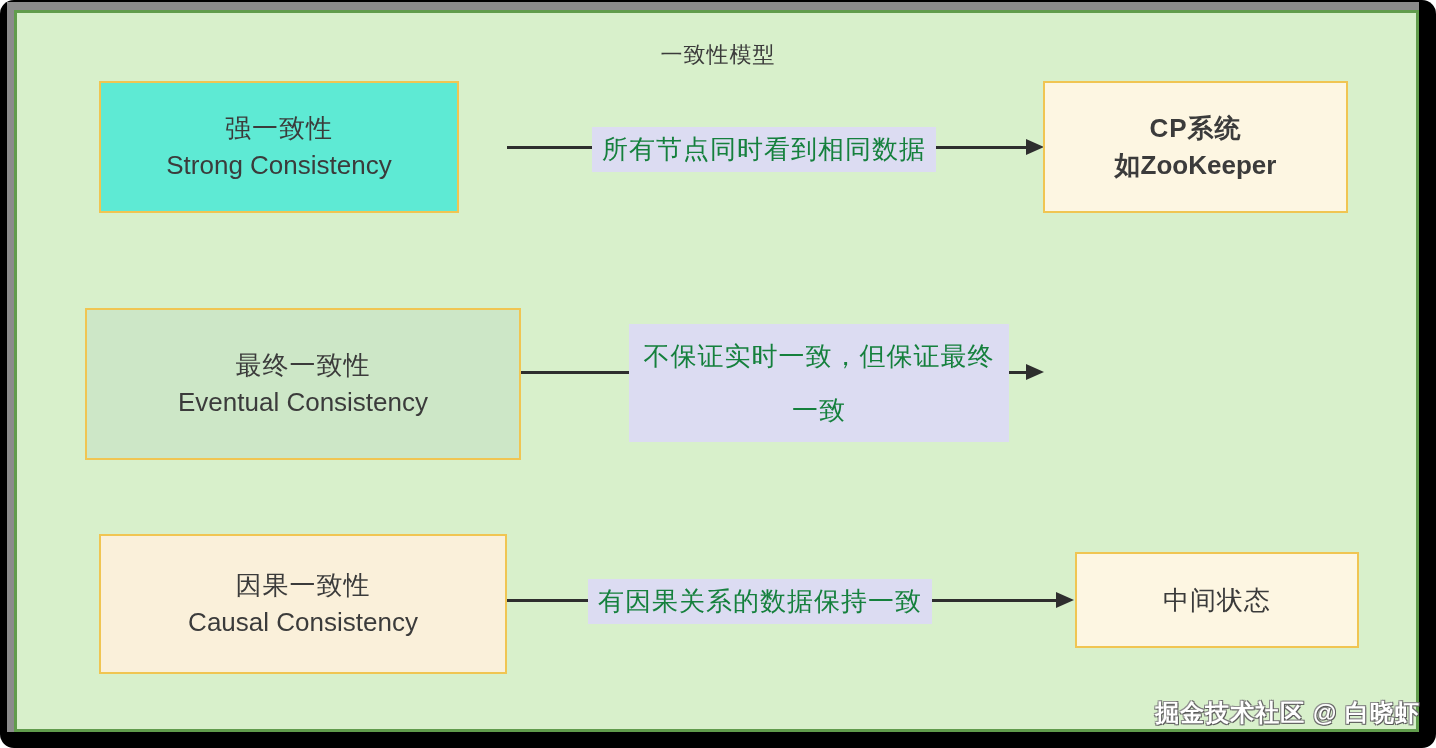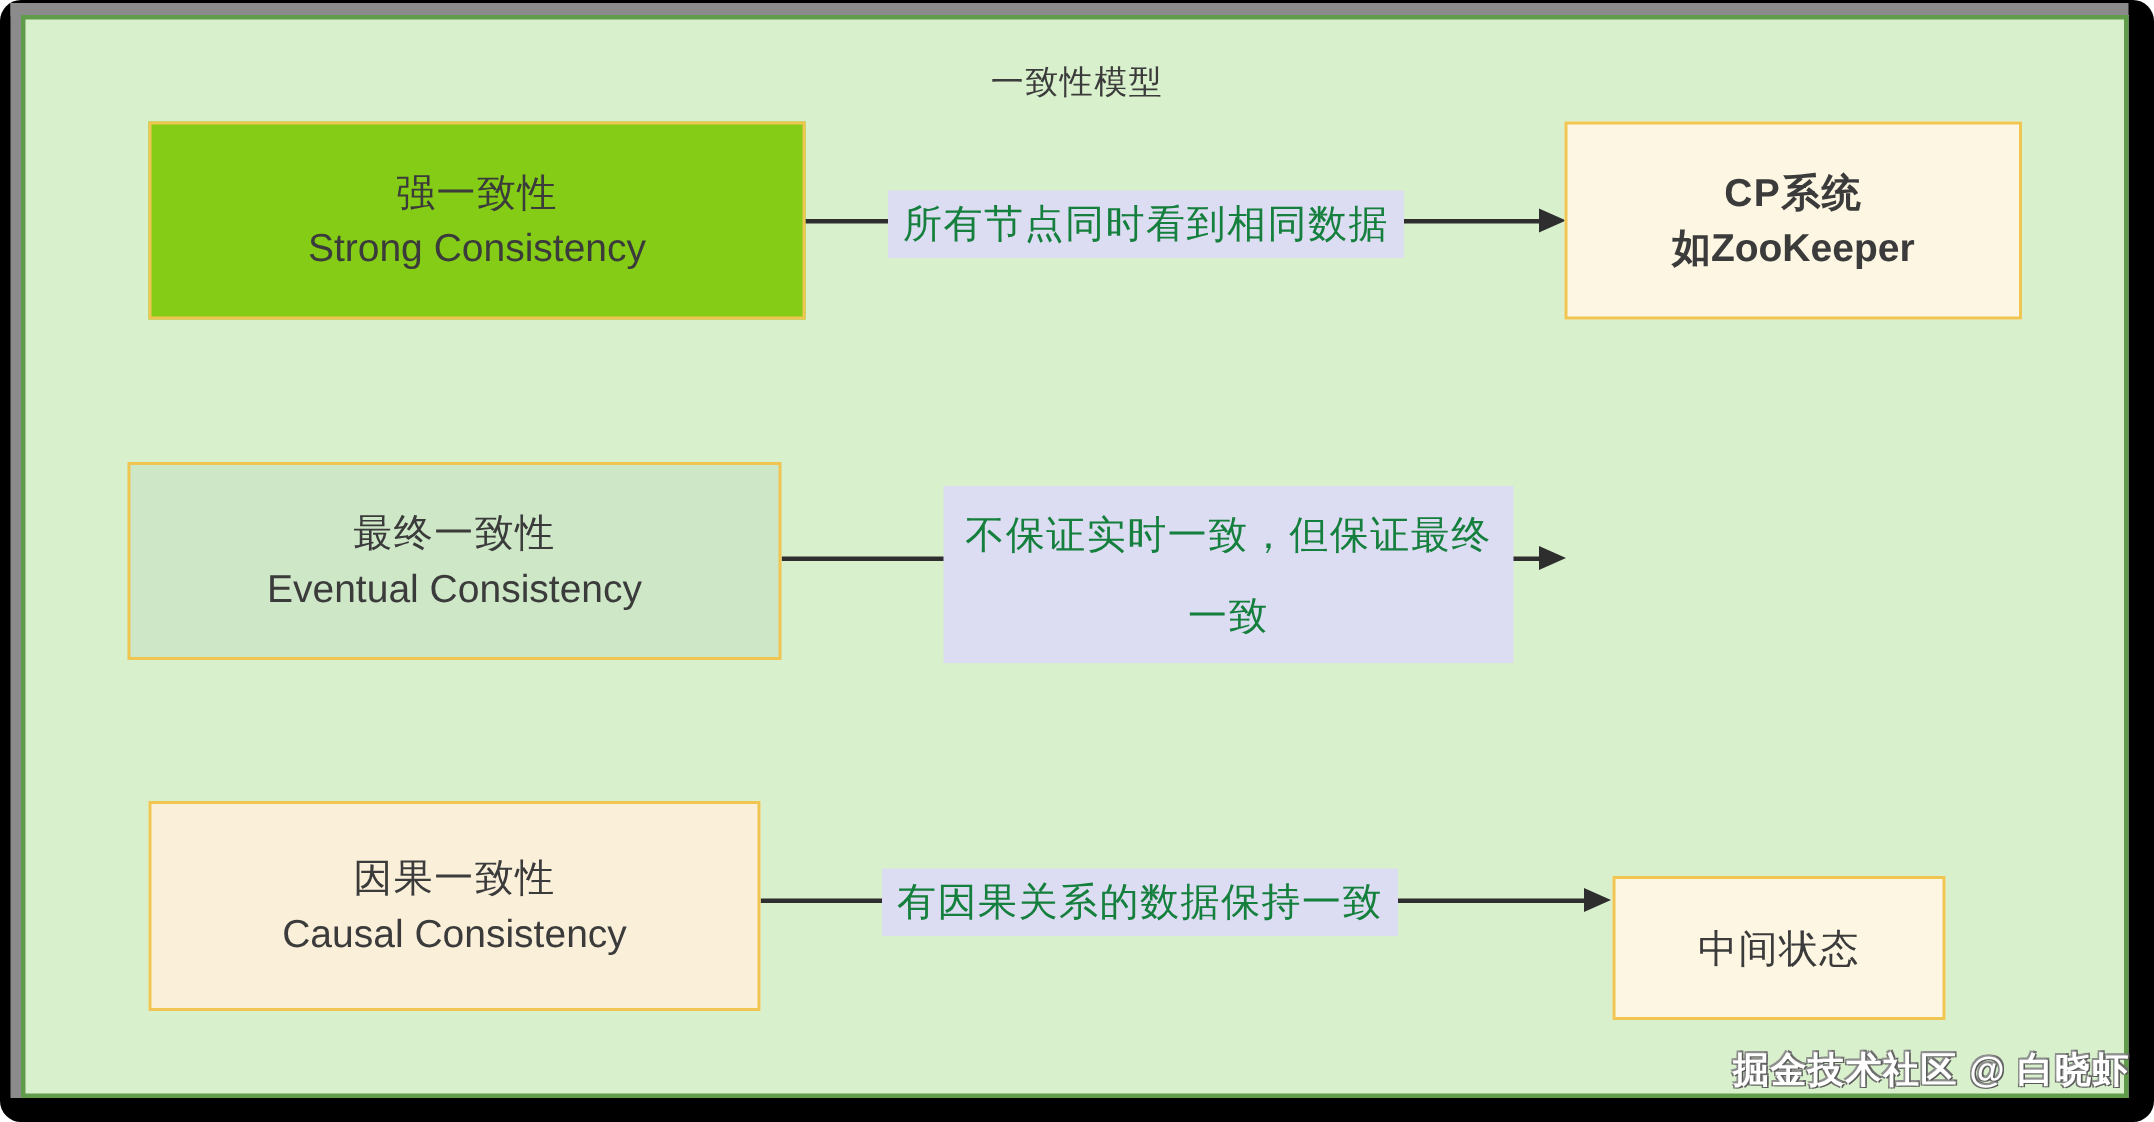--- a/index.html
+++ b/index.html
@@ -21,26 +21,26 @@
   .title{
     position:absolute;top:40px;left:0;width:100%;text-align:center;
     font-size:22px;color:#3b3b3b;letter-spacing:1px;
   }
   .node{
     position:absolute;box-sizing:border-box;border:2px solid #f0c552;
     display:flex;flex-direction:column;align-items:center;justify-content:center;
     color:#3b3b3b;font-size:26px;line-height:37px;text-align:center;z-index:2;
   }
   .node .zh{letter-spacing:1px;}
-  .src-strong{left:99px;top:81px;width:438px;height:132px;background:#84cc16;}
-  .src-eventual{left:85px;top:308px;width:436px;height:132px;background:#cde7c7;}
+  .src-strong{left:99px;top:81px;width:360px;height:132px;background:#5eead4;}
+  .src-eventual{left:85px;top:308px;width:436px;height:152px;background:#cde7c7;}
   .src-causal{left:99px;top:534px;width:408px;height:140px;background:#faf0da;}
   .tgt-cp{left:1043px;top:81px;width:305px;height:132px;background:#fdf6e2;font-weight:bold;}
   .tgt-ap{left:1045px;top:309px;width:303px;height:128px;background:#fdf6e2;}
-  .tgt-mid{left:1075px;top:552px;width:222px;height:96px;background:#fdf6e2;margin-top:32px;}
+  .tgt-mid{left:1075px;top:552px;width:284px;height:96px;background:#fdf6e2;}
   .edge-line{position:absolute;height:3px;background:#2e2e2e;z-index:1;}
   .line1{left:507px;top:146px;width:522px;}
   .line2{left:521px;top:371px;width:508px;}
   .line3{left:507px;top:599px;width:552px;}
   .arrow-head{
     position:absolute;width:0;height:0;z-index:2;
     border-left:18px solid #2e2e2e;border-top:8px solid transparent;border-bottom:8px solid transparent;
   }
   .ah1{left:1026px;top:139px;}
   .ah2{left:1026px;top:364px;}

